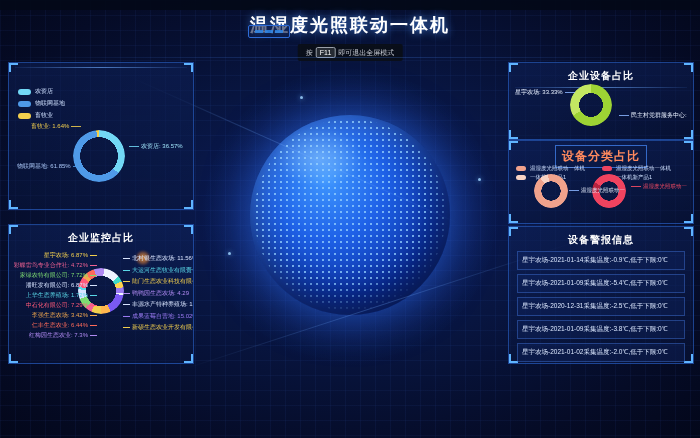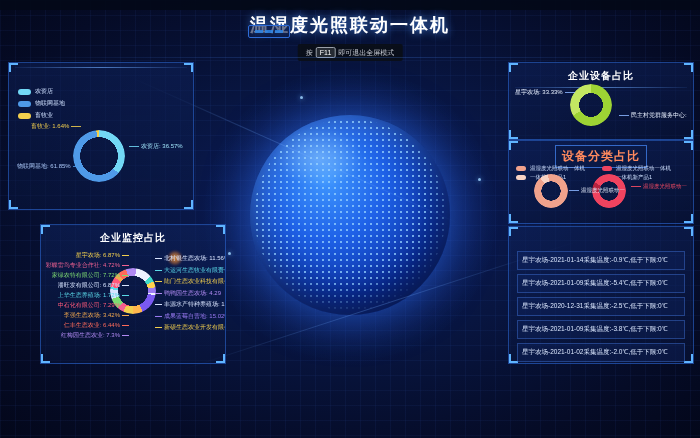--- a/index.html
+++ b/index.html
@@ -61,21 +61,21 @@
   .p-industry{left:8px;top:62px;width:184px;height:146px;}
   .legend{position:absolute;left:9px;top:24px;}
   .lg-item{display:flex;align-items:center;gap:4px;margin-bottom:3px;}
   .sw{width:13px;height:6px;border-radius:3px;}
   .lg-label{font-size:6px;color:#cfe0ff;}
   .d-industry{left:64px;top:67px;width:52px;height:52px;}
   .co-xumu{left:22px;top:59px;}
   .co-nongzi{left:120px;top:79px;}
   .co-wulian{left:8px;top:99px;}
   
-  .p-enterprise{left:8px;top:224px;width:184px;height:138px;margin-left:32px;}
+  .p-enterprise{left:8px;top:224px;width:184px;height:138px;}
   .d-enterprise{left:69px;top:43px;width:46px;height:46px;}
   .elist-left{position:absolute;left:2px;top:27px;width:86px;display:flex;flex-direction:column;align-items:flex-end;gap:3px;}
   .elist-right{position:absolute;left:114px;top:30px;width:70px;display:flex;flex-direction:column;align-items:flex-start;gap:4.5px;}
   .erow{display:flex;align-items:center;gap:2px;font-size:6px;white-space:nowrap;height:7px;}
   .elead{display:inline-block;width:7px;height:1px;}
   .blob{position:absolute;left:127px;top:26px;width:14px;height:14px;border-radius:50%;
     background:radial-gradient(circle,rgba(255,160,60,.9),rgba(255,120,30,.25) 70%,transparent);filter:blur(1px);}
   
   .p-device{left:508px;top:62px;width:184px;height:76px;}
   .d-device{left:61px;top:21px;width:42px;height:42px;}
@@ -323,20 +323,21 @@
       <i class="lead" style="background: rgb(255, 77, 102);"></i>
       <span style="color: rgb(255, 77, 102);">温湿度光照联动一</span>
     </div>
   </section>
 
   <section class="panel p-alarm">
     <i class="ca tl"></i>
       <i class="ca tr"></i>
     <i class="ca bl"></i>
       <i class="ca br"></i>
+    <h2 class="ptitle">设备警报信息</h2>
     <div class="alarm-list">
 
         <div class="alarm-row">
           <span>星宇农场-2021-01-14采集温度:-0.9℃,低于下限:0℃</span>
         </div>
 
         <div class="alarm-row">
           <span>星宇农场-2021-01-09采集温度:-5.4℃,低于下限:0℃</span>
         </div>
 

